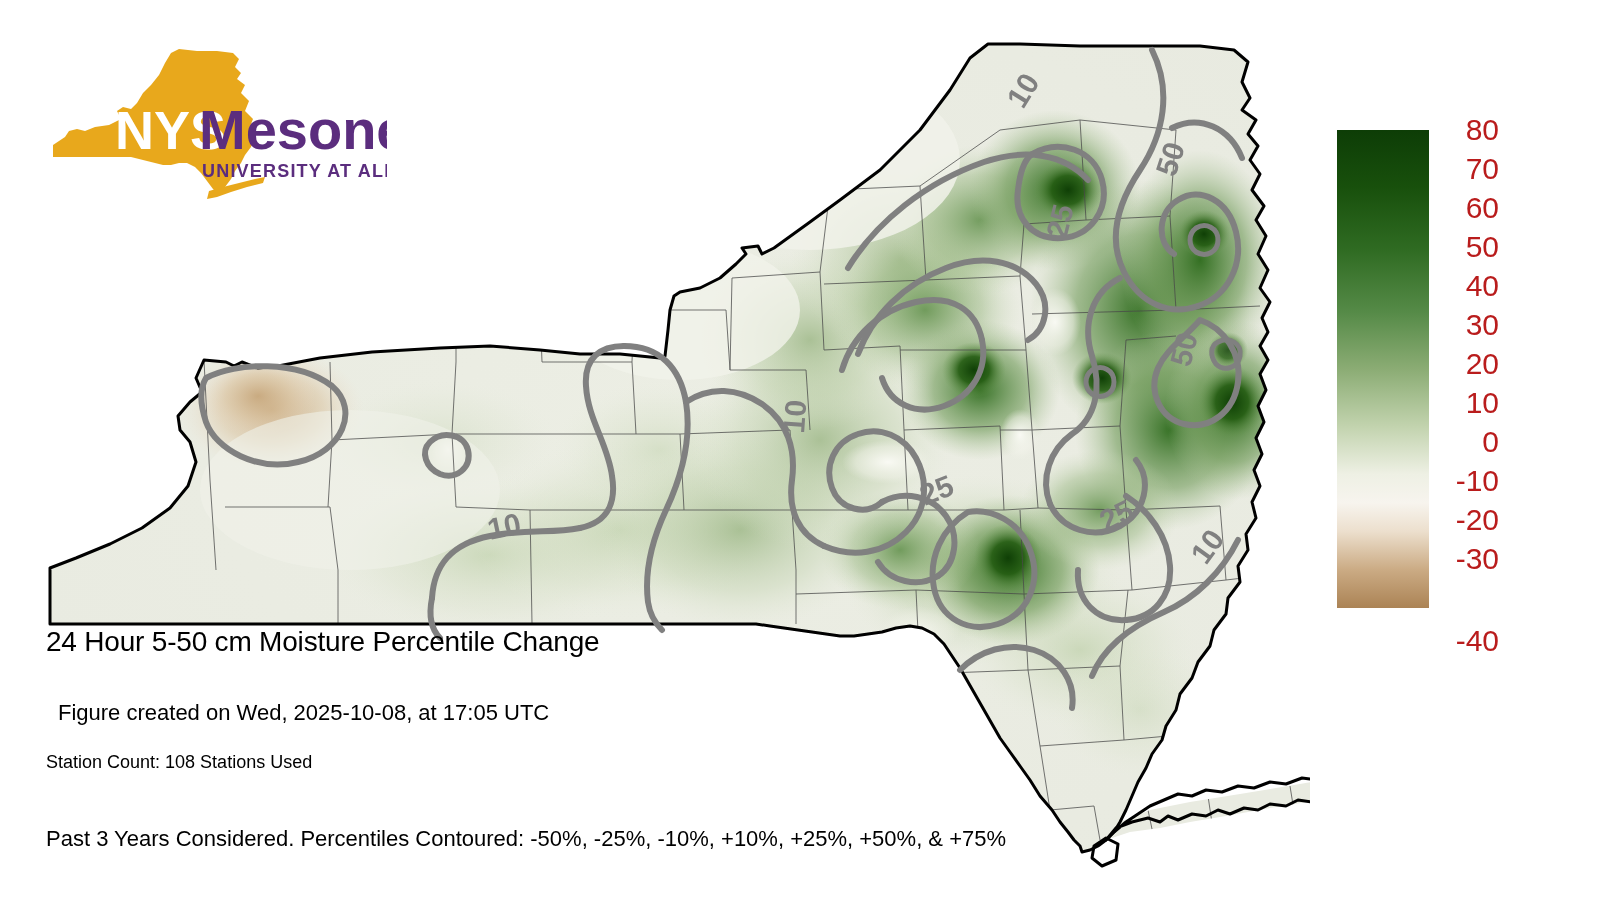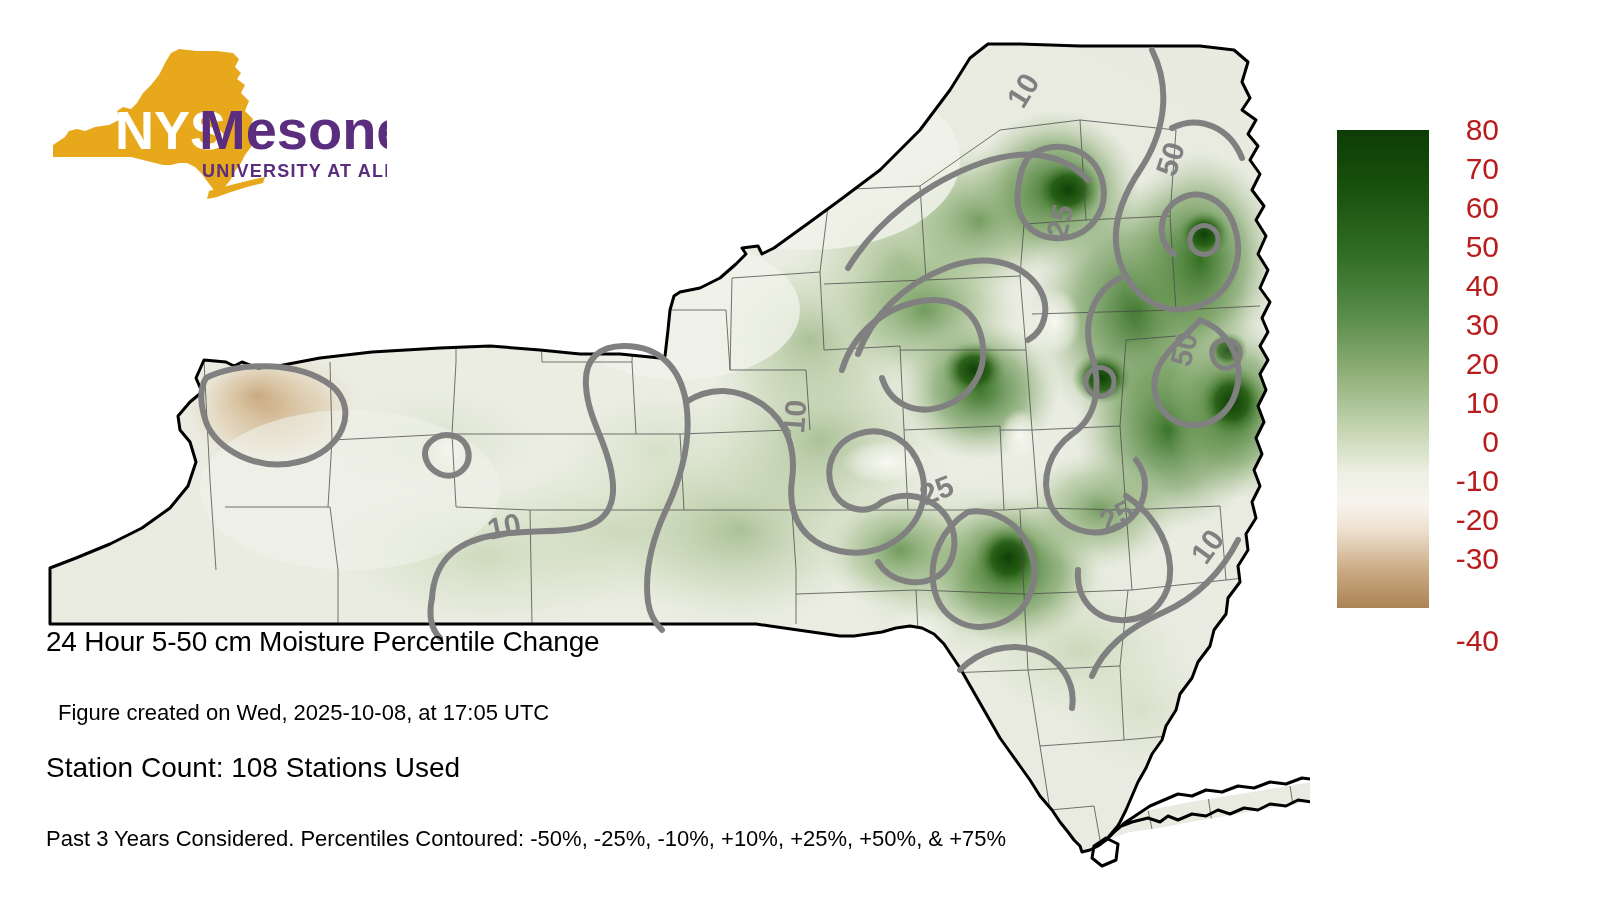--- a/index.html
+++ b/index.html
@@ -30,21 +30,21 @@
   #cbar .bar{width:92px;height:478px;display:block;}
   #cbar-ticks{position:absolute;left:1437px;top:110px;width:120px;height:520px;}
   .cb-tick{position:absolute;left:0;width:62px;text-align:right;
            font-size:30px;line-height:30px;color:#b91c1c;
            font-family:"Liberation Sans","DejaVu Sans",sans-serif;}
 
   
   #cap-title{position:absolute;left:46px;top:626px;font-size:28px;
              letter-spacing:-0.2px;white-space:nowrap;}
   #cap-created{position:absolute;left:46px;top:700px;font-size:22px;white-space:nowrap;margin-left:12px;}
-  #cap-stations{position:absolute;left:46px;top:752px;font-size:28px;white-space:nowrap;}
+  #cap-stations{position:absolute;left:46px;top:752px;font-size:18px;white-space:nowrap;}
   #cap-foot{position:absolute;left:46px;top:826px;font-size:22px;white-space:nowrap;}
 </style>
 </head>
 <body>
 
 <div id="stage">
 
   <div id="map-wrap">
     <svg width="1290" height="880" viewBox="0 0 1290 880" xmlns="http://www.w3.org/2000/svg">
       <defs>

